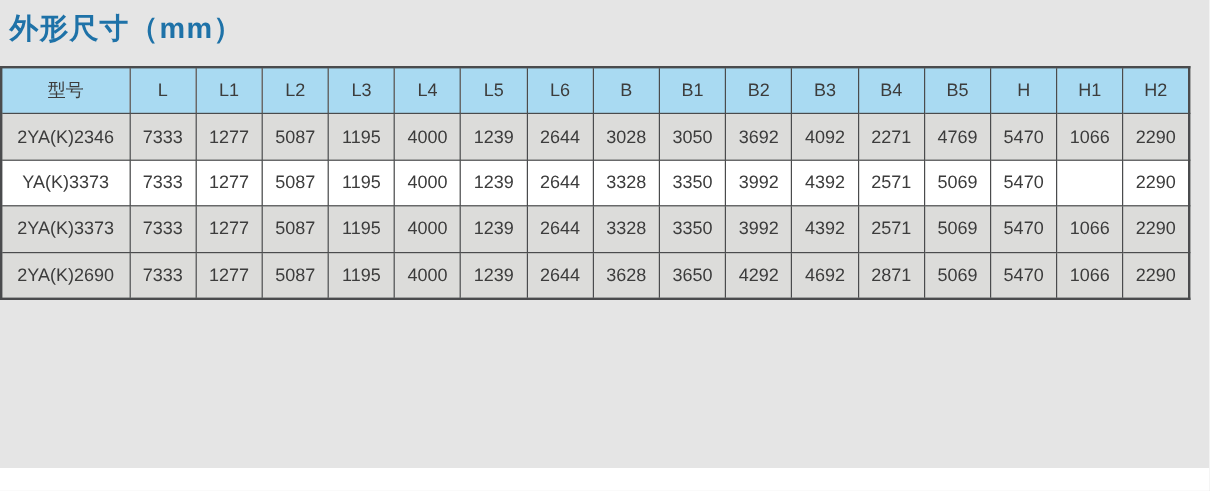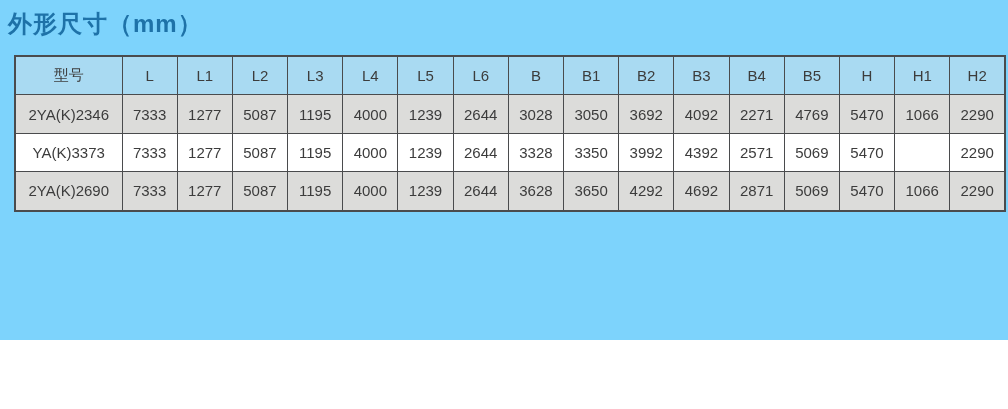--- a/index.html
+++ b/index.html
@@ -4,37 +4,37 @@
 <style>
   html, body {
     margin: 0;
     padding: 0;
     background: #ffffff;
     font-family: "Liberation Sans", "DejaVu Sans", sans-serif;
   }
   .page {
     position: relative;
     width: 1008px;
-    height: 340px;
-    background: #7dd3fc;
+    height: 390px;
+    background: #e5e5e5;
     overflow: hidden;
   }
   .title {
     position: absolute;
     left: 8px;
     top: 8px;
     font-size: 24px;
     font-weight: bold;
     color: #1e72a8;
     letter-spacing: 1px;
     white-space: nowrap;
   }
   table.dims {
     position: absolute;
-    left: 14px;
+    left: 0;
     top: 55px;
     width: 992px;
     border-collapse: collapse;
     table-layout: fixed;
     font-size: 15px;
     color: #3c3c3c;
   }
   table.dims th, table.dims td {
     border: 1px solid #4a4b4d;
     text-align: center;
@@ -133,20 +133,39 @@
           <td>3350</td>
           <td>3992</td>
           <td>4392</td>
           <td>2571</td>
           <td>5069</td>
           <td>5470</td>
           <td></td>
           <td>2290</td>
         </tr>
         <tr class="odd">
+          <td>2YA(K)3373</td>
+          <td>7333</td>
+          <td>1277</td>
+          <td>5087</td>
+          <td>1195</td>
+          <td>4000</td>
+          <td>1239</td>
+          <td>2644</td>
+          <td>3328</td>
+          <td>3350</td>
+          <td>3992</td>
+          <td>4392</td>
+          <td>2571</td>
+          <td>5069</td>
+          <td>5470</td>
+          <td>1066</td>
+          <td>2290</td>
+        </tr>
+        <tr class="odd">
           <td>2YA(K)2690</td>
           <td>7333</td>
           <td>1277</td>
           <td>5087</td>
           <td>1195</td>
           <td>4000</td>
           <td>1239</td>
           <td>2644</td>
           <td>3628</td>
           <td>3650</td>

